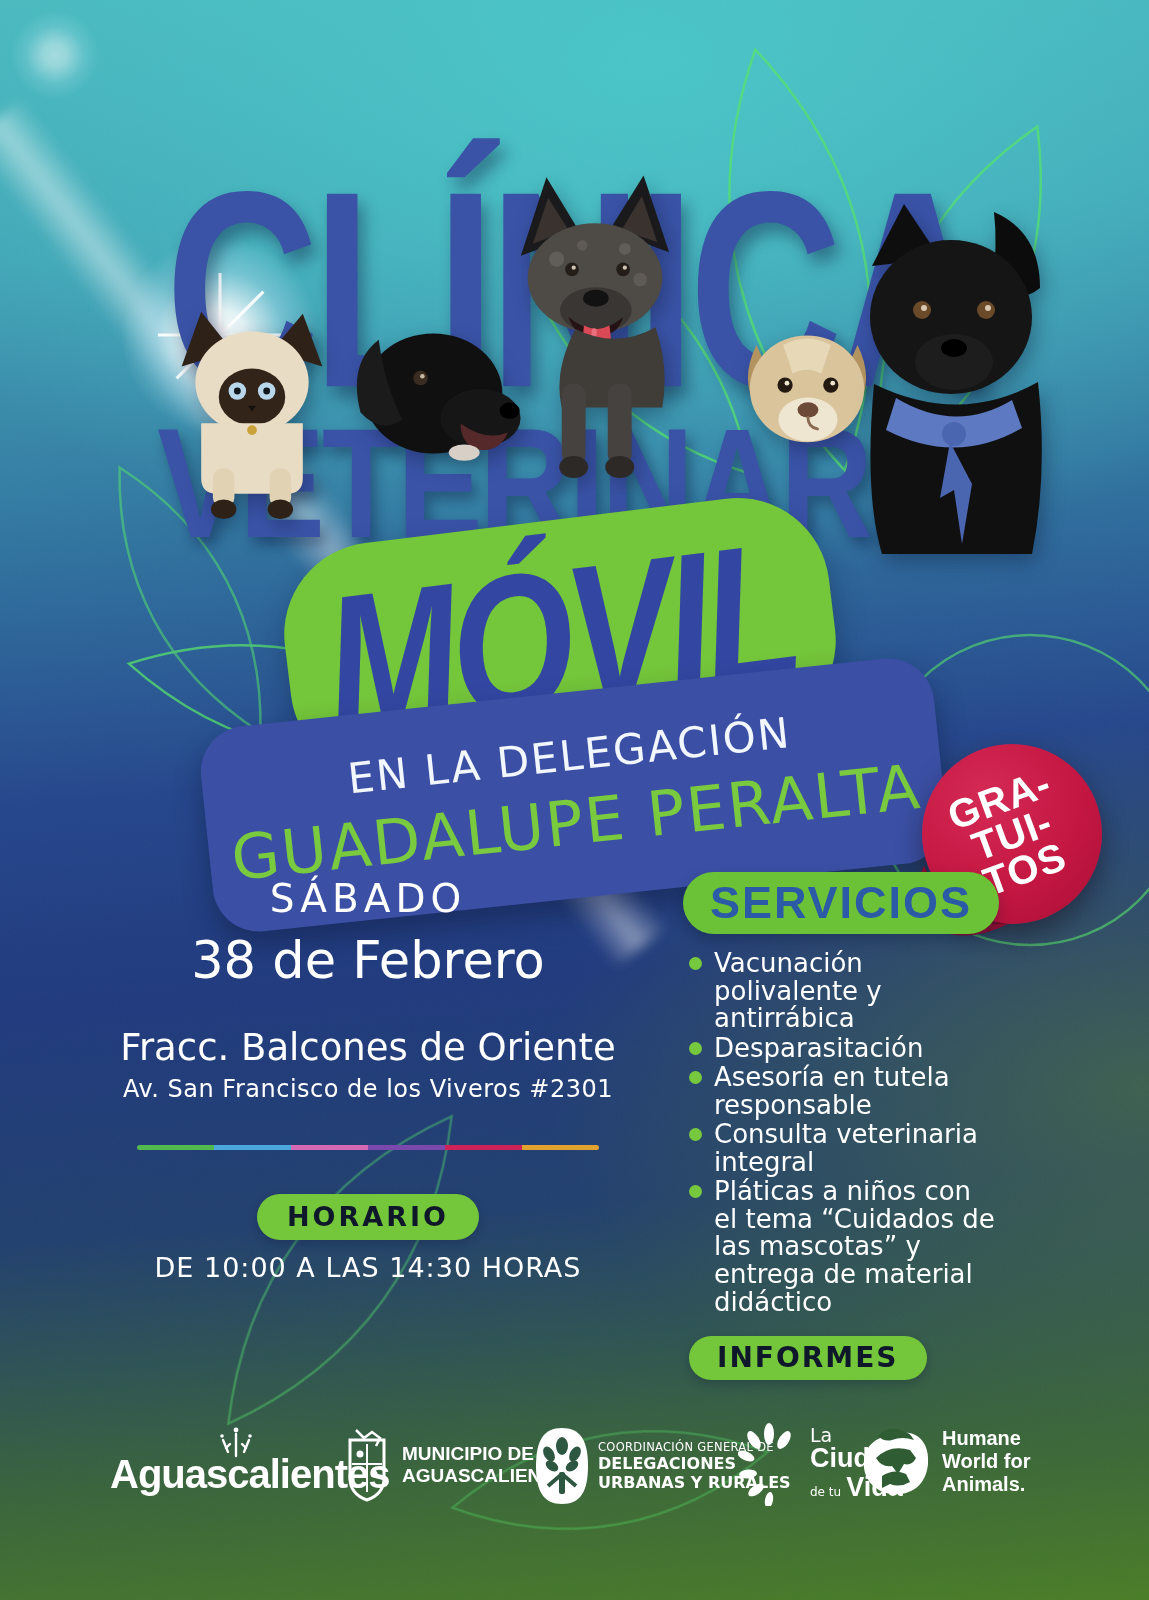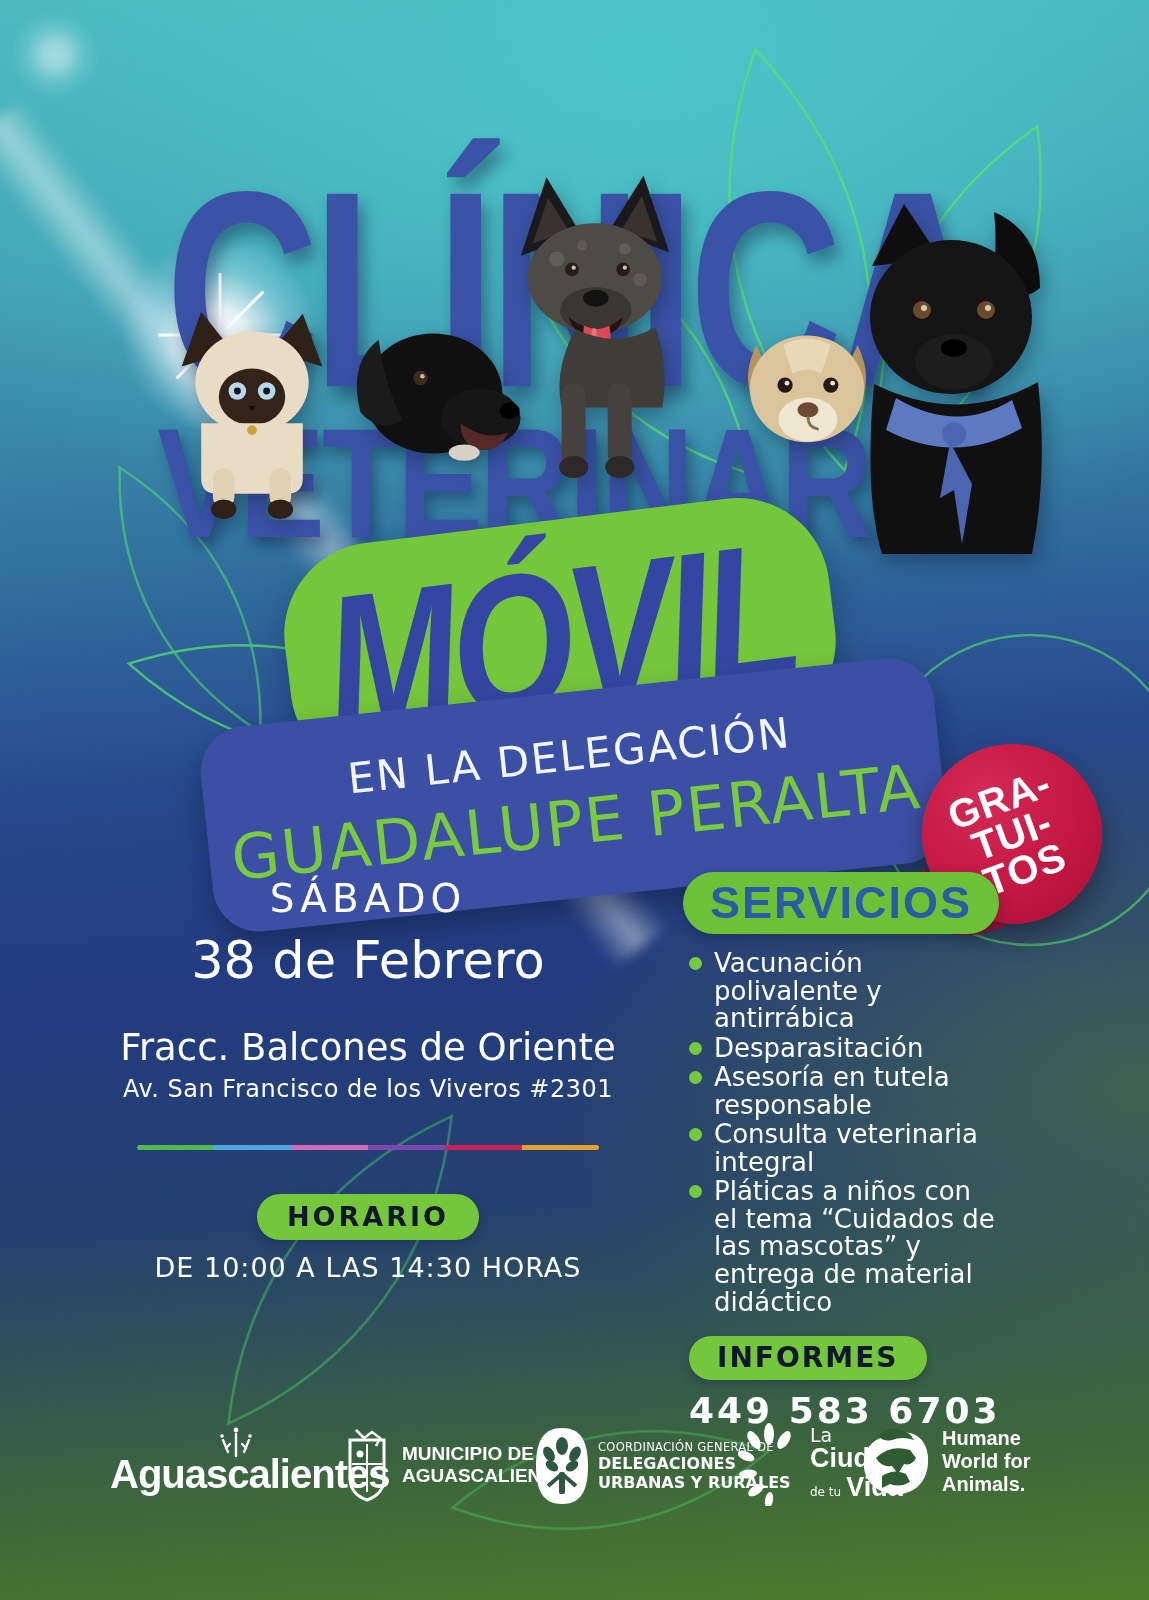--- a/index.html
+++ b/index.html
@@ -301,21 +301,20 @@
         <li>
           <span class="dot"></span>
           <span>Consulta veterinaria integral</span>
         </li>
         <li>
           <span class="dot"></span>
           <span>Pláticas a niños con el tema “Cuidados de las mascotas” y entrega de material didáctico</span>
         </li>
       </ul>
     <div><span class="pill rc-informes">INFORMES</span></div>
-    <div class="rc-phone">449 583 6703</div>
   </div>
 
   <div class="footer">
 
     <div class="flogo wordmark">
       <svg class="sparkle" width="40" height="34" viewBox="0 0 40 34">
         <g stroke="#fff" stroke-width="2.4" stroke-linecap="round">
           <line x1="20" y1="30" x2="20" y2="8"></line>
             <line x1="12" y1="26" x2="7" y2="14"></line>
             <line x1="28" y1="26" x2="33" y2="14"></line>

